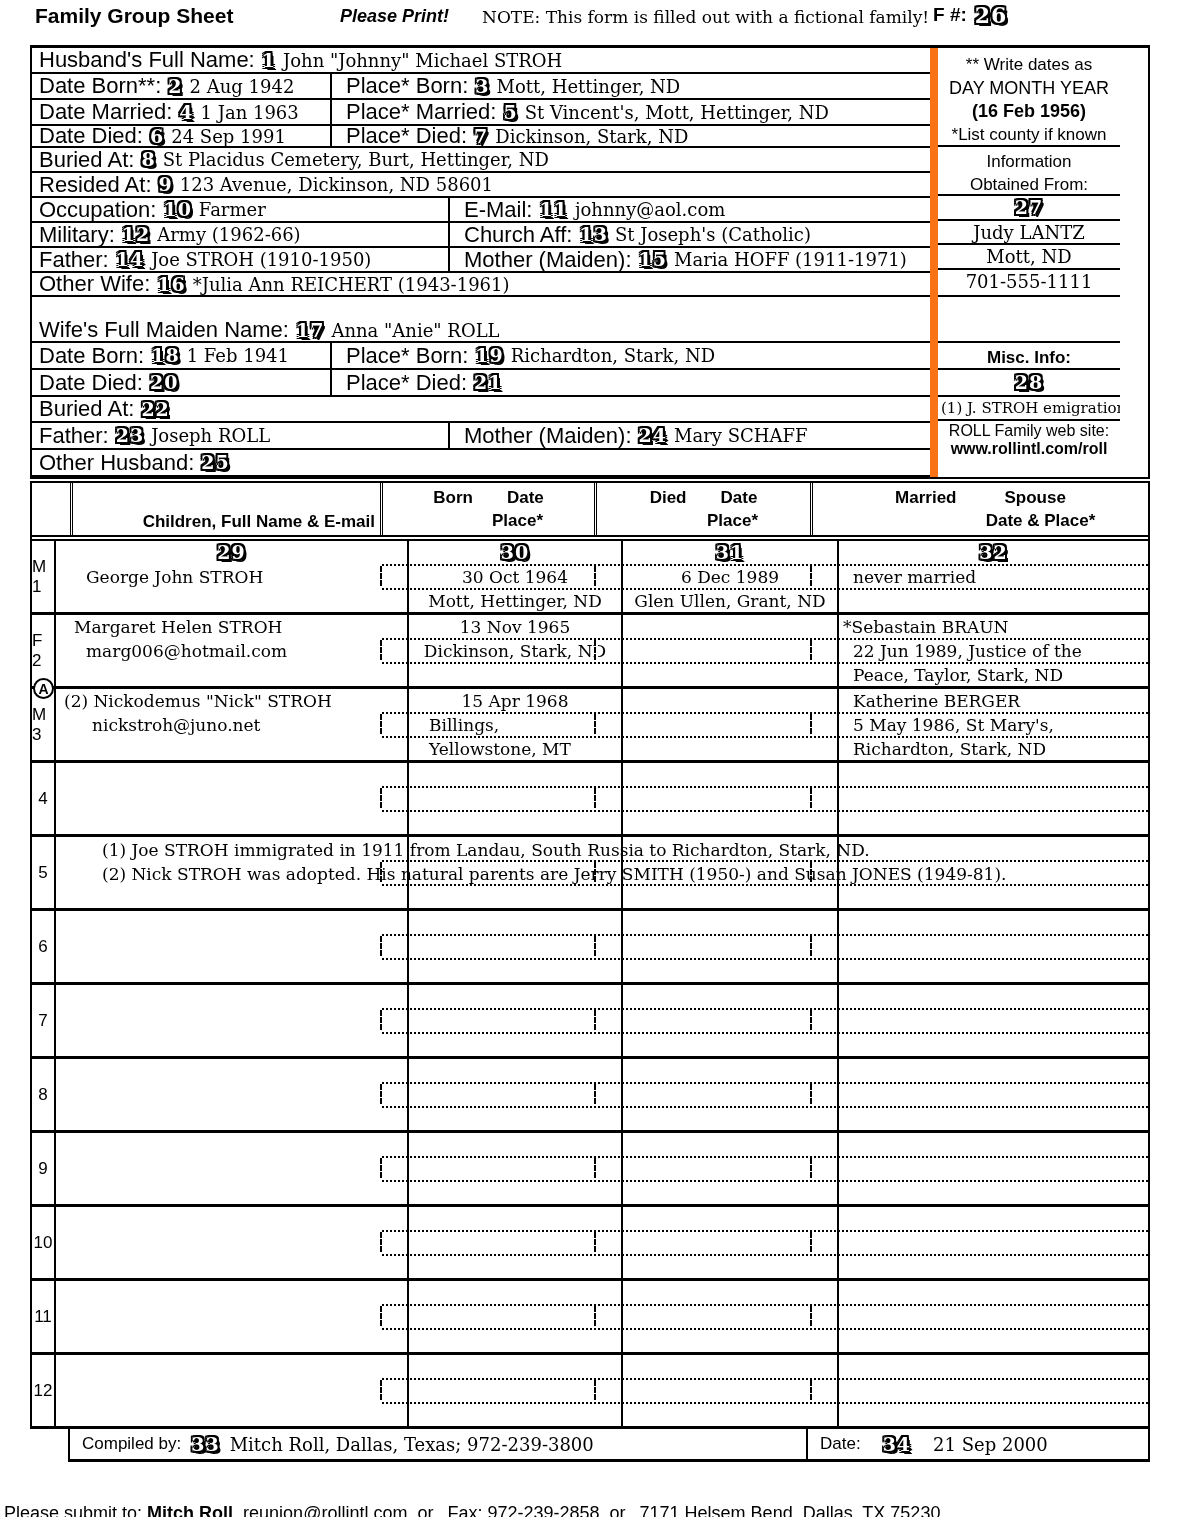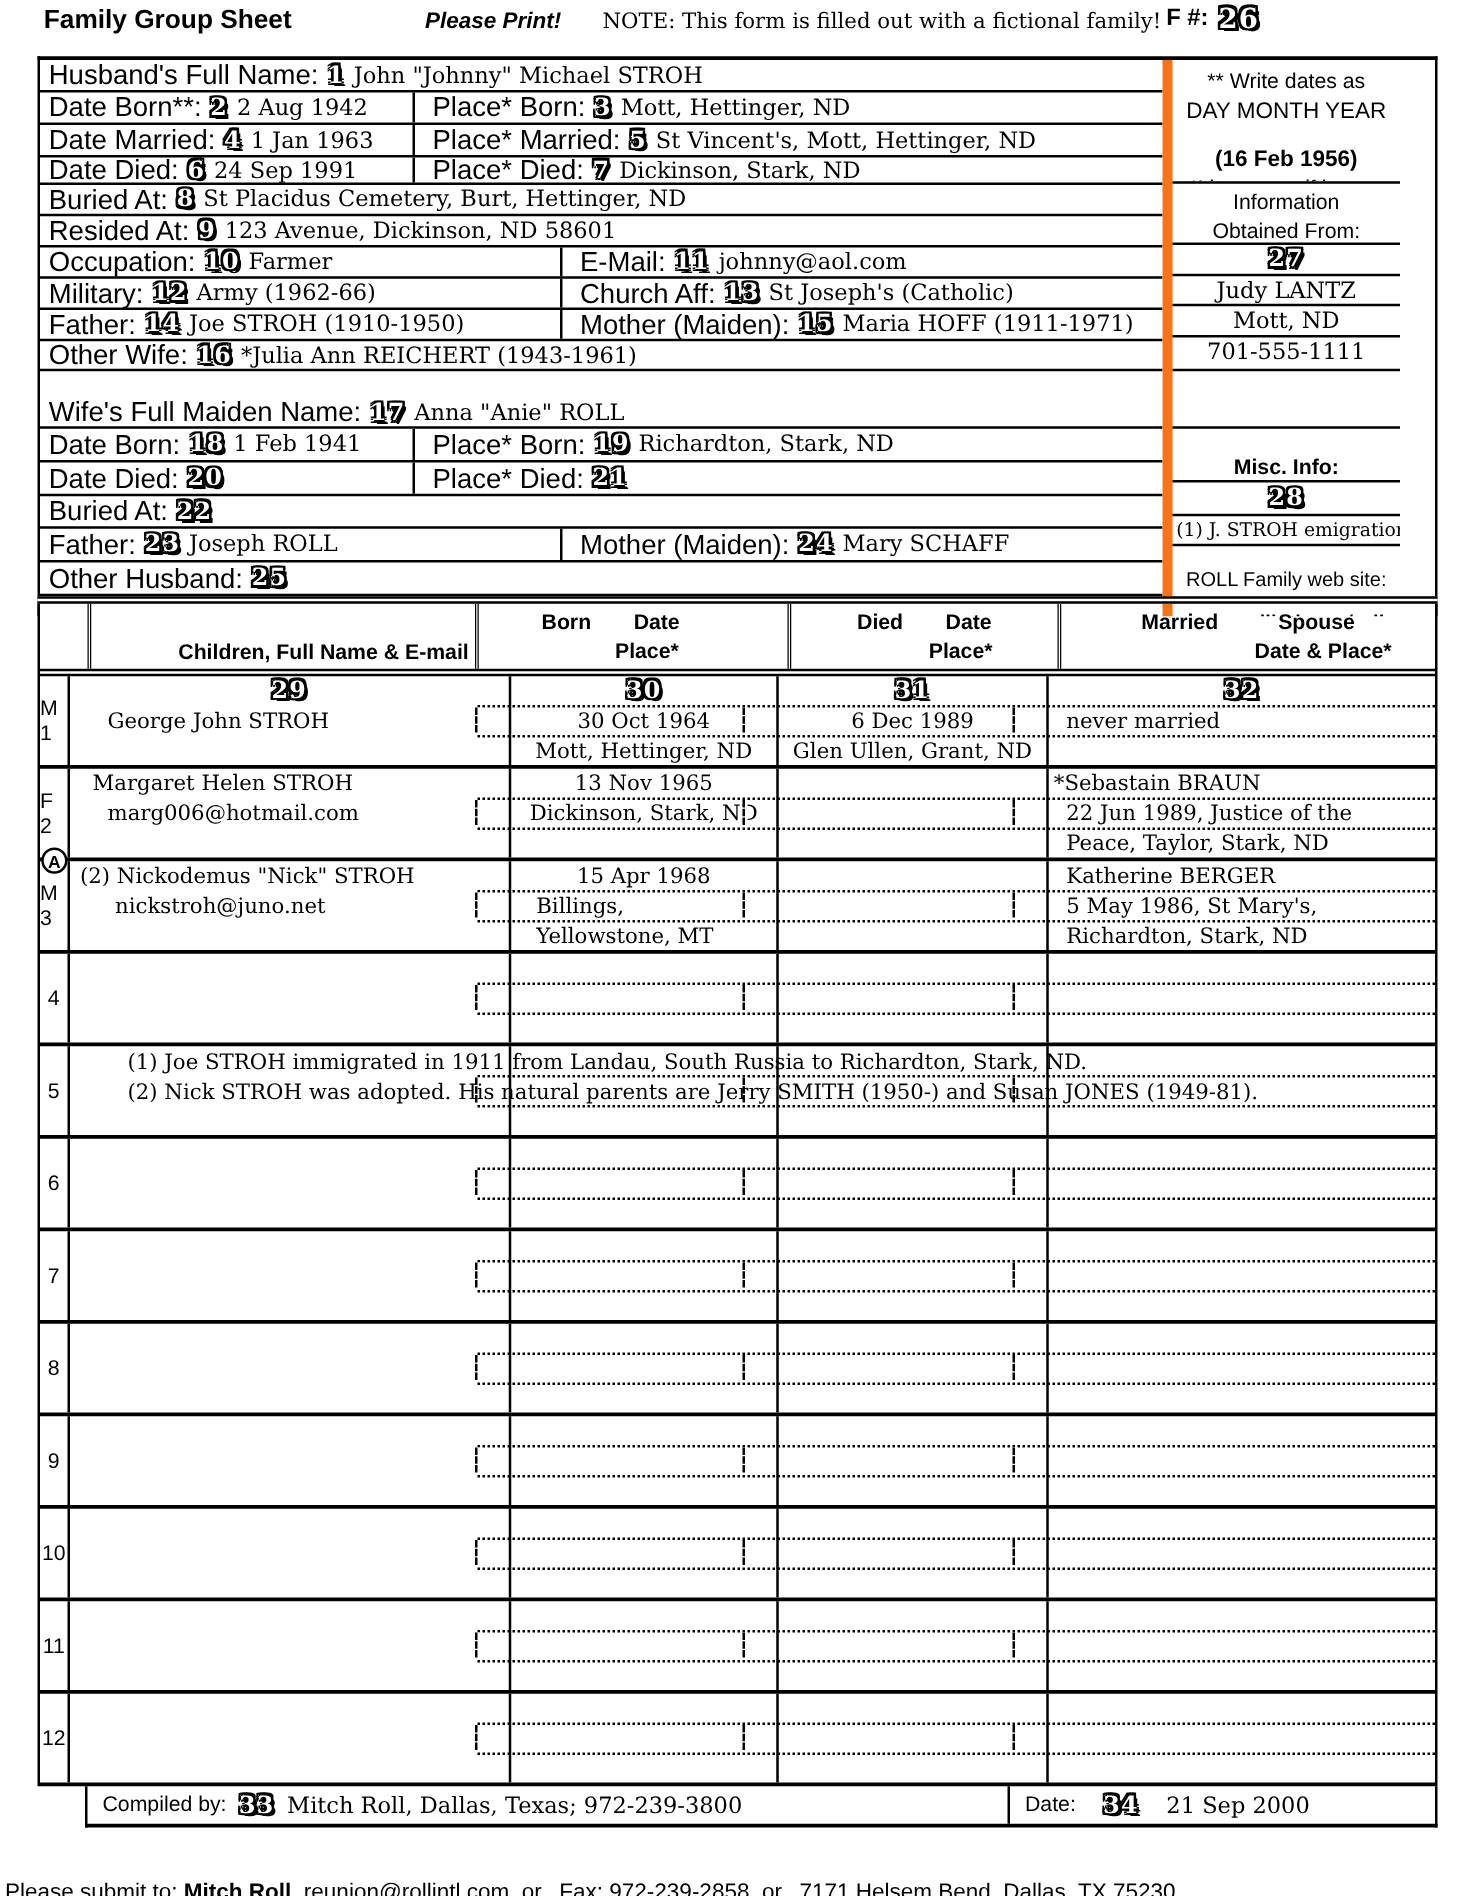--- a/index.html
+++ b/index.html
@@ -1,21 +1,21 @@
 <!DOCTYPE html>
 <html><head>
 <meta charset="utf-8">
 <style>
   * { margin:0; padding:0; box-sizing:border-box; }
   body { background:#fff; }
   .page { position:relative; width:1180px; height:1517px; background:#fff; color:#000;
           font-family:"Liberation Sans", sans-serif; overflow:hidden; }
 
   .hand  { font-family:"DejaVu Serif", serif; }
-  .b     { font-weight:bold;margin-top:16px; }
+  .b     { font-weight:bold; }
 
   
   .fnum { font-family:"DejaVu Serif", serif; font-weight:bold; font-size:19px; color:#fff;
           letter-spacing:1px; line-height:1;
           text-shadow:-2px -2px 0 #000,2px -2px 0 #000,-2px 2px 0 #000,2px 2px 0 #000,
                       -2px 0 0 #000,2px 0 0 #000,0 -2px 0 #000,0 2px 0 #000,3px 3px 0 #000; }
   .fnum.big { font-size:22px; }
 
   
   .hdr { position:absolute; left:0; top:12; width:1180px; height:33px; }
@@ -52,21 +52,21 @@
          border-top:2px solid #000; border-bottom:2px solid #000; background:#fff; }
 
   
   .ctable { position:absolute; left:30px; top:483px; width:1120px;
             border-left:2px solid #000; border-right:2px solid #000; }
   .chead { display:flex; width:1116px; height:52px; font-weight:bold; font-size:17px; }
   .hc { height:100%; }
   .hc0 { width:38px; }
   .hc1 { width:310px; border-left:3px double #000; display:flex; align-items:flex-end; justify-content:flex-end; padding:3px 5px; }
   .hc2 { width:214px; border-left:3px double #000; }
-  .hc3 { width:216px; border-left:3px double #000;margin-left:36px; }
+  .hc3 { width:216px; border-left:3px double #000; }
   .hc4 { flex:1;      border-left:3px double #000; }
   .hl1 { display:flex; justify-content:center; gap:34px; padding-top:5px; }
   .hl2 { text-align:center; padding-left:58px; padding-top:3px; }
   .hc4 .hl1 { gap:48px; }
   .hc4 .hl2 { padding-left:120px; }
   .dblh { width:1116px; height:6px; border-top:2px solid #000; border-bottom:2px solid #000; background:#fff; }
 
   .crow { position:relative; display:flex; width:1116px; height:74px; border-bottom:3px solid #000; }
   .rlab { width:22px; display:flex; align-items:center; justify-content:center;
           font-size:17px; position:relative; }
@@ -302,21 +302,21 @@
         </div>
         <div class="scell sb hand s18" style="height:24px">Judy LANTZ</div>
         <div class="scell sb hand s18" style="height:25px">Mott, ND</div>
         <div class="scell sb hand s18" style="height:27px">701-555-1111</div>
         <div class="scell sb" style="height:46px"></div>
         <div class="scell sb b s17" style="height:27px; padding-top:4px">Misc. Info:</div>
         <div class="scell sb" style="height:27px; padding-top:3px">
           <span class="fnum">28</span>
         </div>
         <div class="scell sb hand" style="height:24px; font-size:15px; line-height:22px; text-align:center; padding-left:3px; white-space:nowrap">(1) J. STROH emigration</div>
-        <div class="scell" style="height:56px; padding-top:19px">
+        <div class="scell" style="height:56px; padding-top:1px">
           <div style="font-size:16px">ROLL Family web site:</div>
           <div class="b" style="font-size:16px">www.rollintl.com/roll</div>
         </div>
       </div>
     </div>
   </div>
 
   <div class="dbl" style="top:477px"></div>
 
   <div class="ctable">

